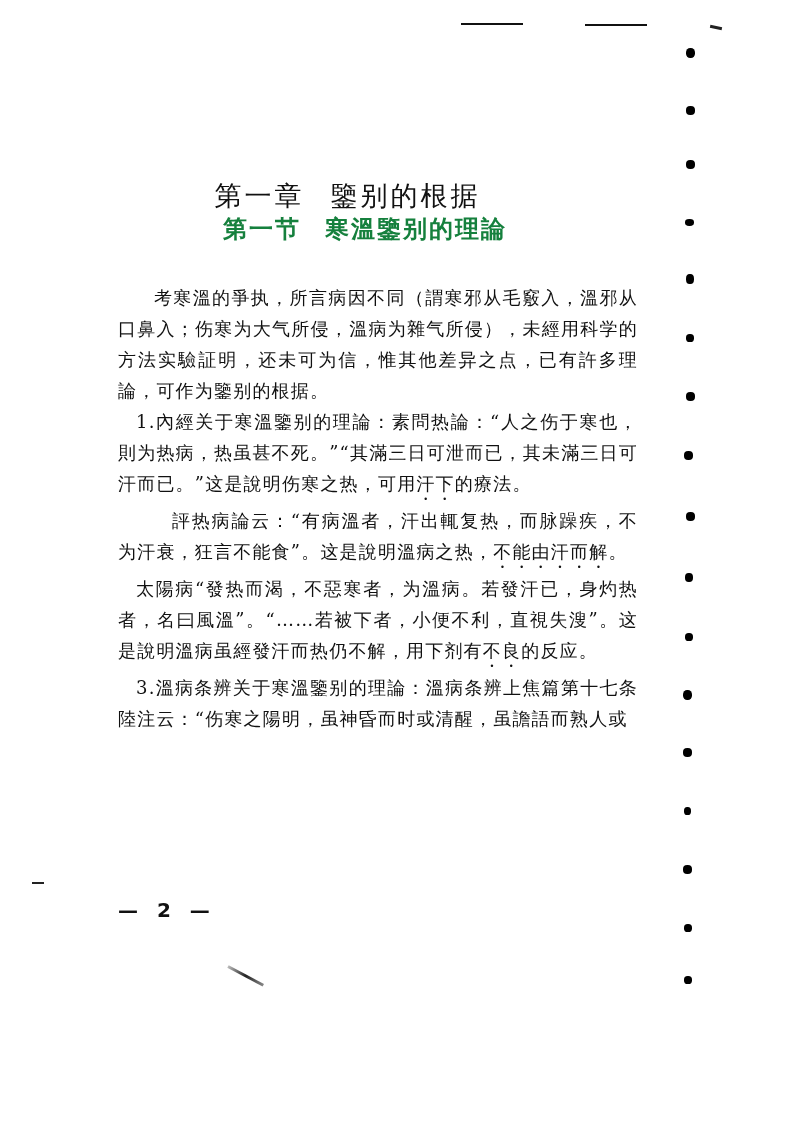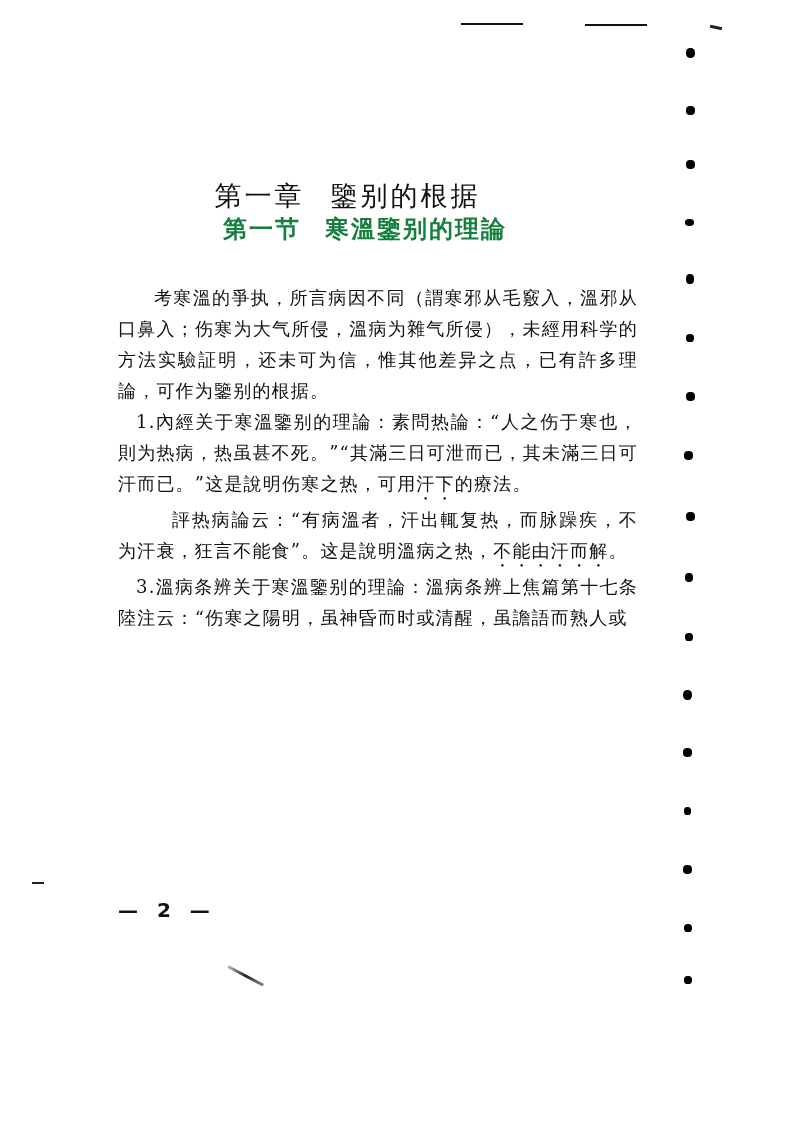--- a/index.html
+++ b/index.html
@@ -25,21 +25,21 @@
   }
   .section-title .gap { display: inline-block; width: 24px; }
   .body-text {
     position: absolute; left: 118px; top: 282px; width: 520px;
     font-size: 18px; line-height: 31px; letter-spacing: 1.2px;
     text-align: justify;
   }
   .para { margin: 0; text-indent: 2em; }
   .para.num { text-indent: 1em; }
   .para.sub { text-indent: 3em; }
-  .em { text-emphasis: dot; -webkit-text-emphasis: dot; text-emphasis-position: under; -webkit-text-emphasis-position: under; }
+  .em { text-emphasis: dot; -webkit-text-emphasis: dot; text-emphasis-position: under; font-family: Liberation Mono, monospace; -webkit-text-emphasis-position: under; }
   .page-number {
     position: absolute; left: 118px; top: 898px;
     font-size: 20px; font-weight: bold; letter-spacing: 6px;
     font-family: "DejaVu Sans", sans-serif;
   }
   .smudge {
     position: absolute; left: 228px; top: 965px; width: 40px; height: 3px;
     background: linear-gradient(90deg, #bbb, #222, #888);
     transform: rotate(28deg); transform-origin: left center;
   }
@@ -85,17 +85,20 @@
   <p class="para">
     <span>考寒溫的爭执，所言病因不同（謂寒邪从毛竅入，溫邪从口鼻入；伤寒为大气所侵，溫病为雜气所侵），未經用科学的方法实驗証明，还未可为信，惟其他差异之点，已有許多理論，可作为鑒别的根据。</span>
   </p>
   <p class="para num">
     <span>1.內經关于寒溫鑒别的理論：素問热論：“人之伤于寒也，則为热病，热虽甚不死。”“其滿三日可泄而已，其未滿三日可汗而已。”这是說明伤寒之热，可用</span><span class="em">汗下</span><span>的療法。</span>
   </p>
   <p class="para sub">
     <span>評热病論云：“有病溫者，汗出輒复热，而脉躁疾，不为汗衰，狂言不能食”。这是說明溫病之热，</span><span class="em">不能由汗而解</span><span>。</span>
   </p>
   <p class="para num">
+    <span>太陽病“發热而渴，不惡寒者，为溫病。若發汗已，身灼热者，名曰風溫”。“……若被下者，小便不利，直視失溲”。这是說明溫病虽經發汗而热仍不解，用下剂有</span><span class="em">不良</span><span>的反应。</span>
+  </p>
+  <p class="para num">
     <span>3.溫病条辨关于寒溫鑒别的理論：溫病条辨上焦篇第十七条陸注云：“伤寒之陽明，虽神昏而时或清醒，虽譫語而熟人或</span>
   </p>
 </div>
 
 <div class="page-number">— 2 —</div>
 
 </body></html>

